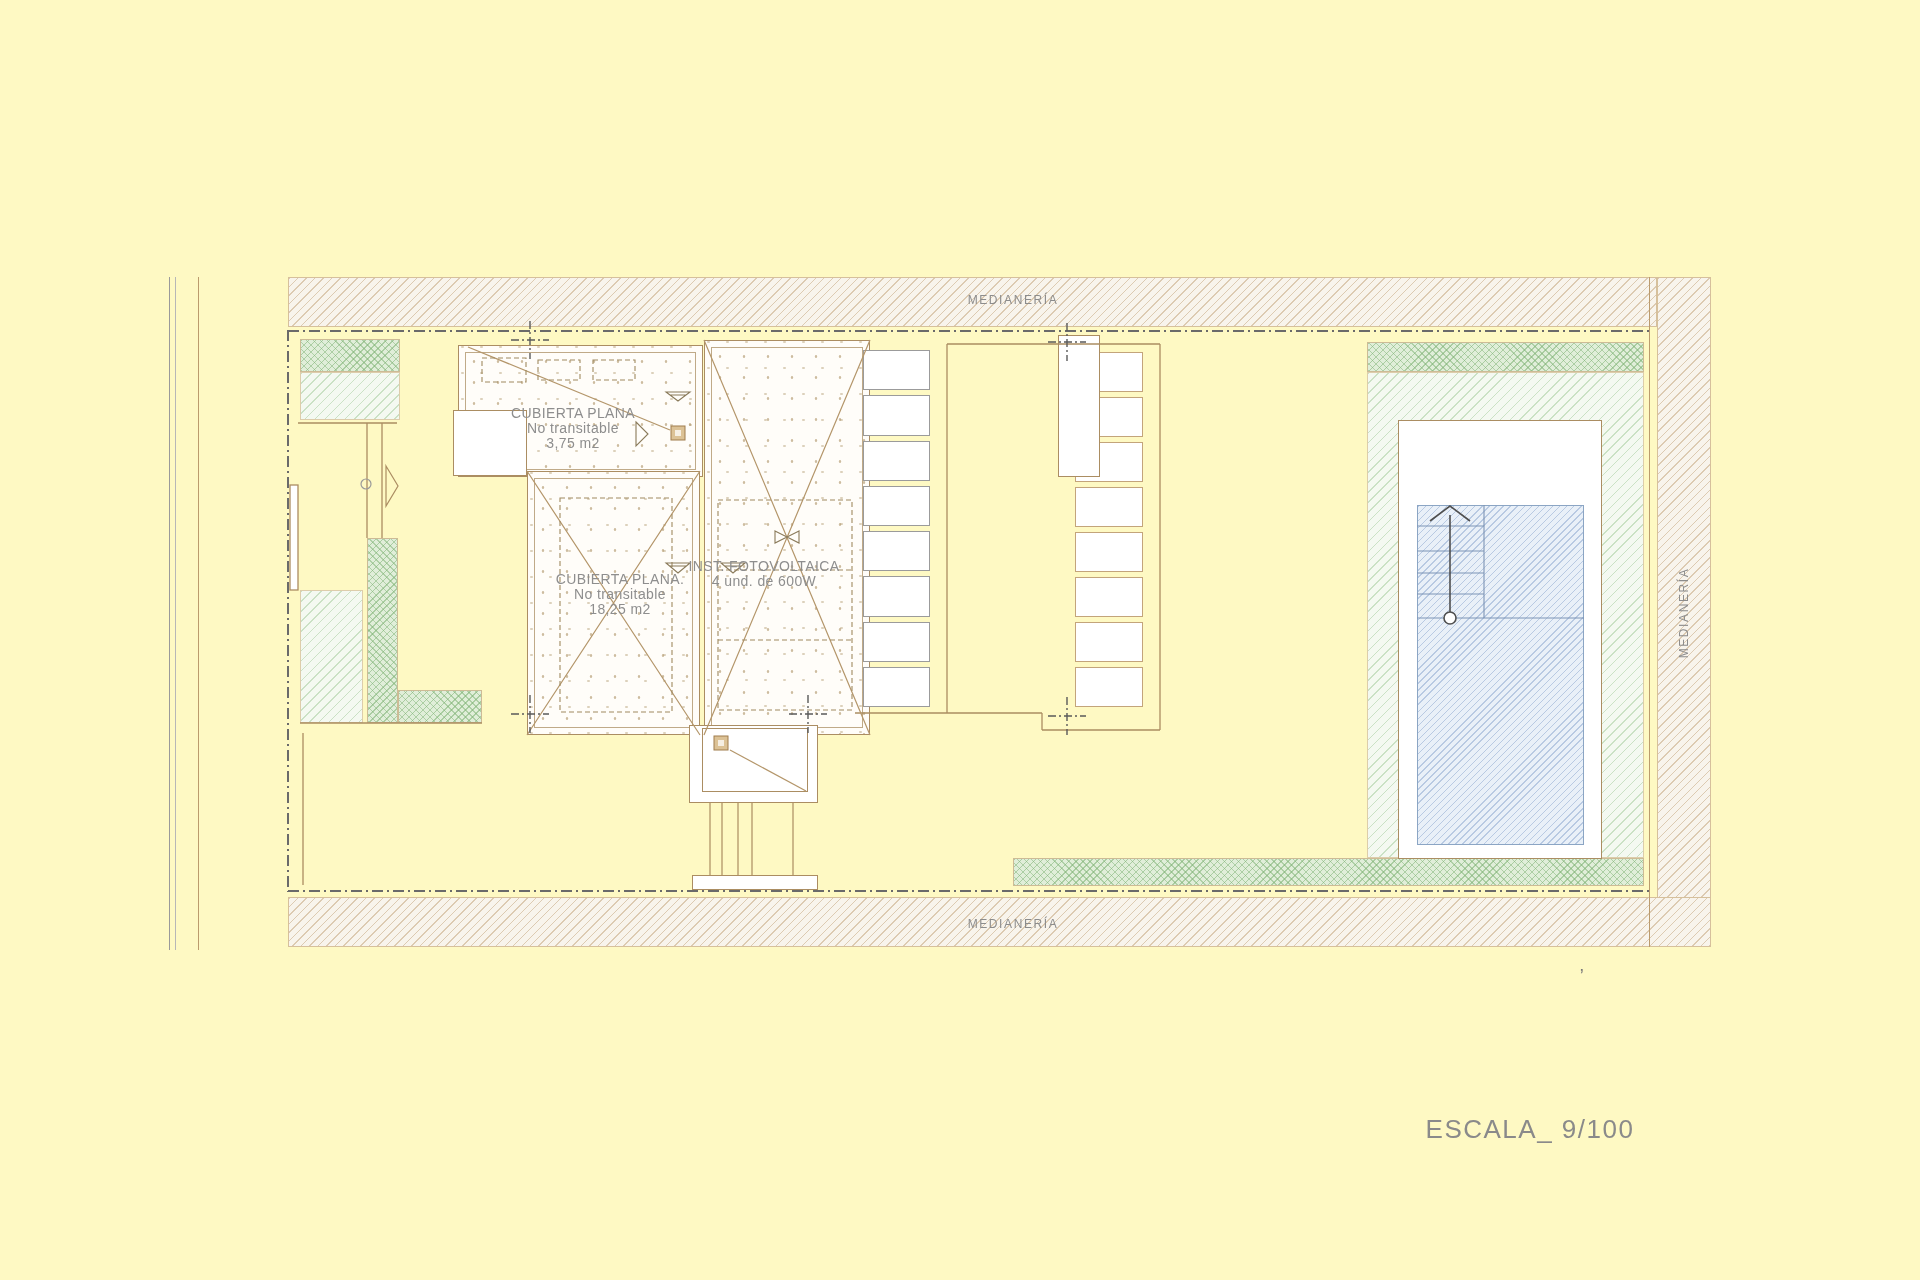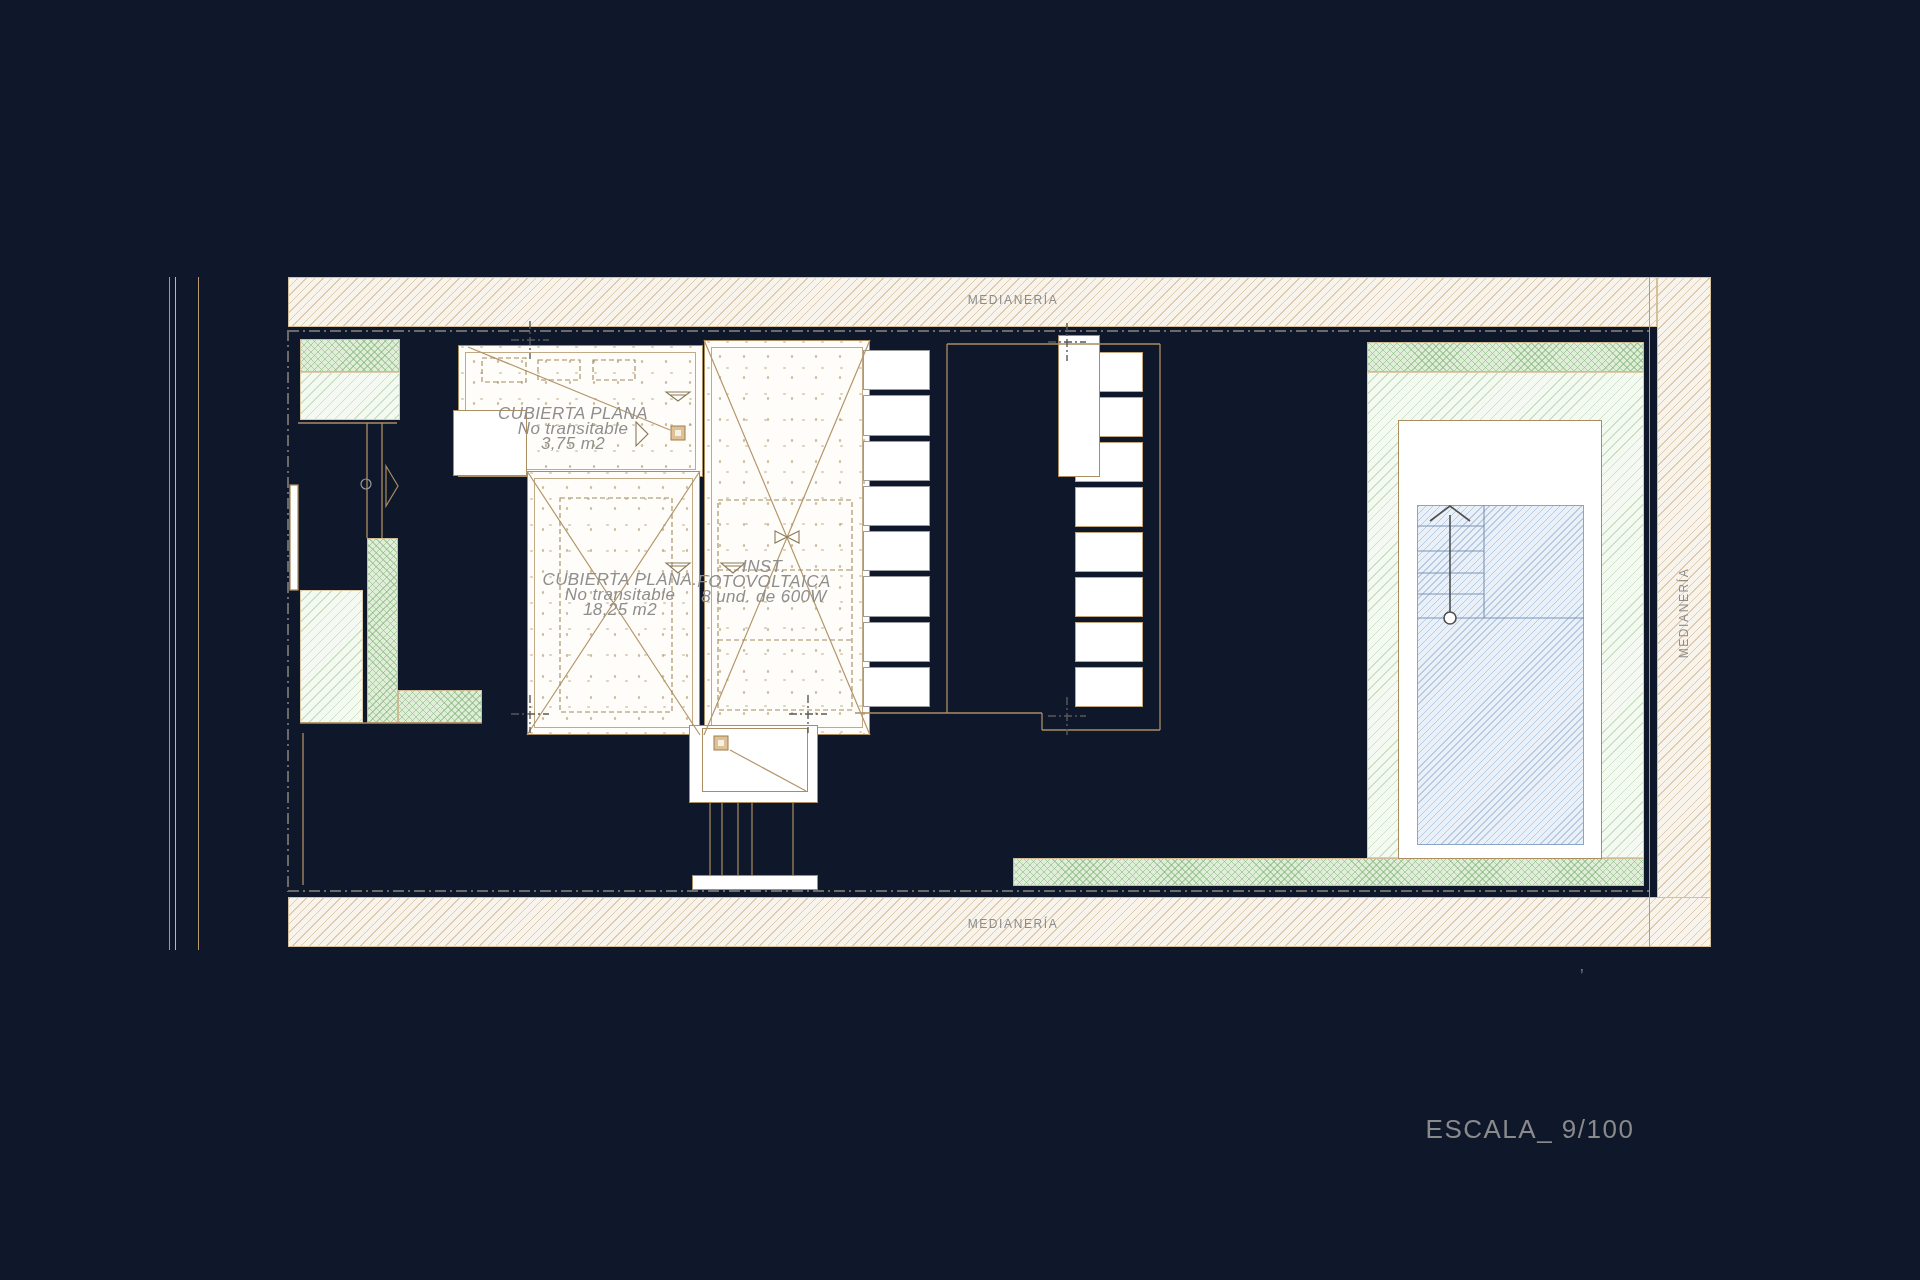--- a/index.html
+++ b/index.html
@@ -1,16 +1,16 @@
 <!DOCTYPE html>
 <html><head>
 <meta charset="utf-8">
 <style>
   html,body{margin:0;padding:0;background:#ffffff;}
-  .canvas{position:relative;width:1920px;height:1280px;background:#0f172a;overflow:hidden;
+  .canvas{position:relative;width:1920px;height:1280px;background:#fef9c3;overflow:hidden;
           font-family:"Liberation Sans",sans-serif;}
   .abs{position:absolute;}
 
   
   .hatch-tan{background:repeating-linear-gradient(135deg, rgba(187,152,106,.45) 0 1px, transparent 1px 6px) #f8f4ec;
              border:1px solid #d6c09c;box-sizing:border-box;}
   .hatch-green-x{background:repeating-linear-gradient(135deg, rgba(126,178,116,.55) 0 1px, transparent 1px 5px),
                  repeating-linear-gradient(45deg, rgba(126,178,116,.5) 0 1px, transparent 1px 5px) #e0eed9;
                  border:1px solid #cdbb96;box-sizing:border-box;}
   .hatch-green-lt{background:repeating-linear-gradient(135deg, rgba(140,190,130,.4) 0 1px, transparent 1px 7px) #f4f9f1;
@@ -30,21 +30,21 @@
 
   .blk{border:1px solid #ab8d62;box-sizing:border-box;}
   .inner::before{content:"";position:absolute;inset:6px;border:1px solid rgba(171,141,98,.75);pointer-events:none;}
   .white{background:#ffffff;}
 
   .slats{display:flex;flex-direction:column;gap:5px;box-sizing:border-box;}
   .slats i{display:block;flex:1;border:1px solid #9b9b9b;background:#fff;}
   .slats.tan i{border-color:#c3a47b;}
 
   .label{color:#8e8e8e;text-align:center;letter-spacing:.4px;}
-  .roof-label{font-size:17px;line-height:15px;font-style:italic;}
+  .roof-label{font-size:14px;line-height:15px;}
   .med-label{font-size:12px;letter-spacing:1.6px;color:#8c8c8c;}
   .scale-label{font-size:26px;letter-spacing:1.5px;color:#8a8a8a;}
   svg{position:absolute;top:0;left:0;}
 </style>
 </head>
 <body>
 
 <div class="canvas">
 
   <div class="abs grayline-v" style="left:169px;top:277px;height:673px;"></div>
@@ -183,20 +183,20 @@
   </div>
 
   <div class="abs label roof-label" style="left:530px;top:572px;width:180px;">
     <div>CUBIERTA PLANA.</div>
     <div>No transitable</div>
     <div>18,25 m2</div>
   </div>
 
   <div class="abs label roof-label" style="left:674px;top:559px;width:180px;">
     <div>INST. FOTOVOLTAICA</div>
-    <div>8 und.  de 600W</div>
+    <div>4 und.  de 600W</div>
   </div>
 
   <div class="abs label scale-label" style="left:1410px;top:1114px;width:240px;">ESCALA_ 9/100</div>
 
   <div class="abs label" style="left:1572px;top:966px;width:20px;font-size:18px;color:#777;">’</div>
 
 </div>
 
 </body></html>

